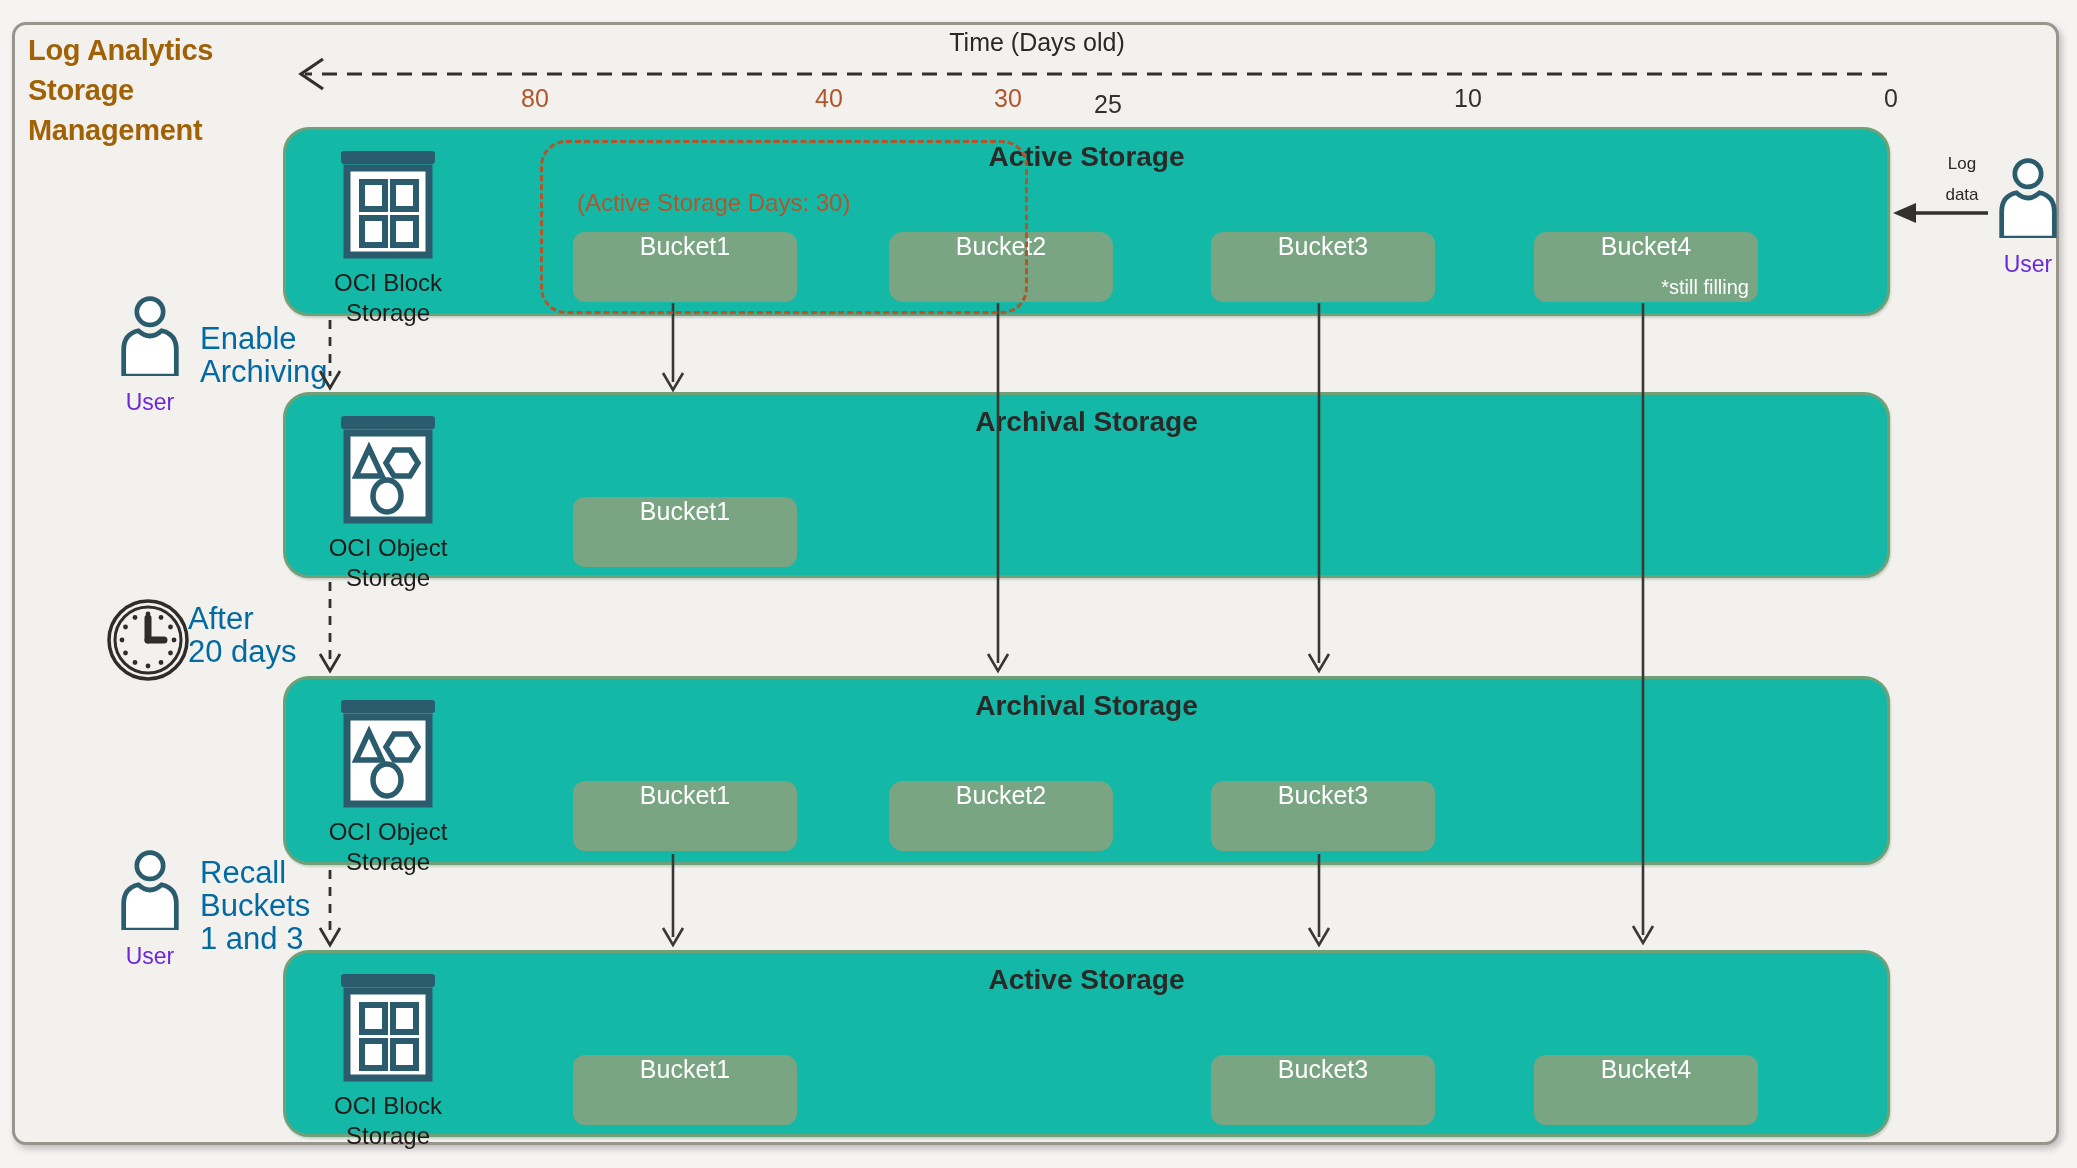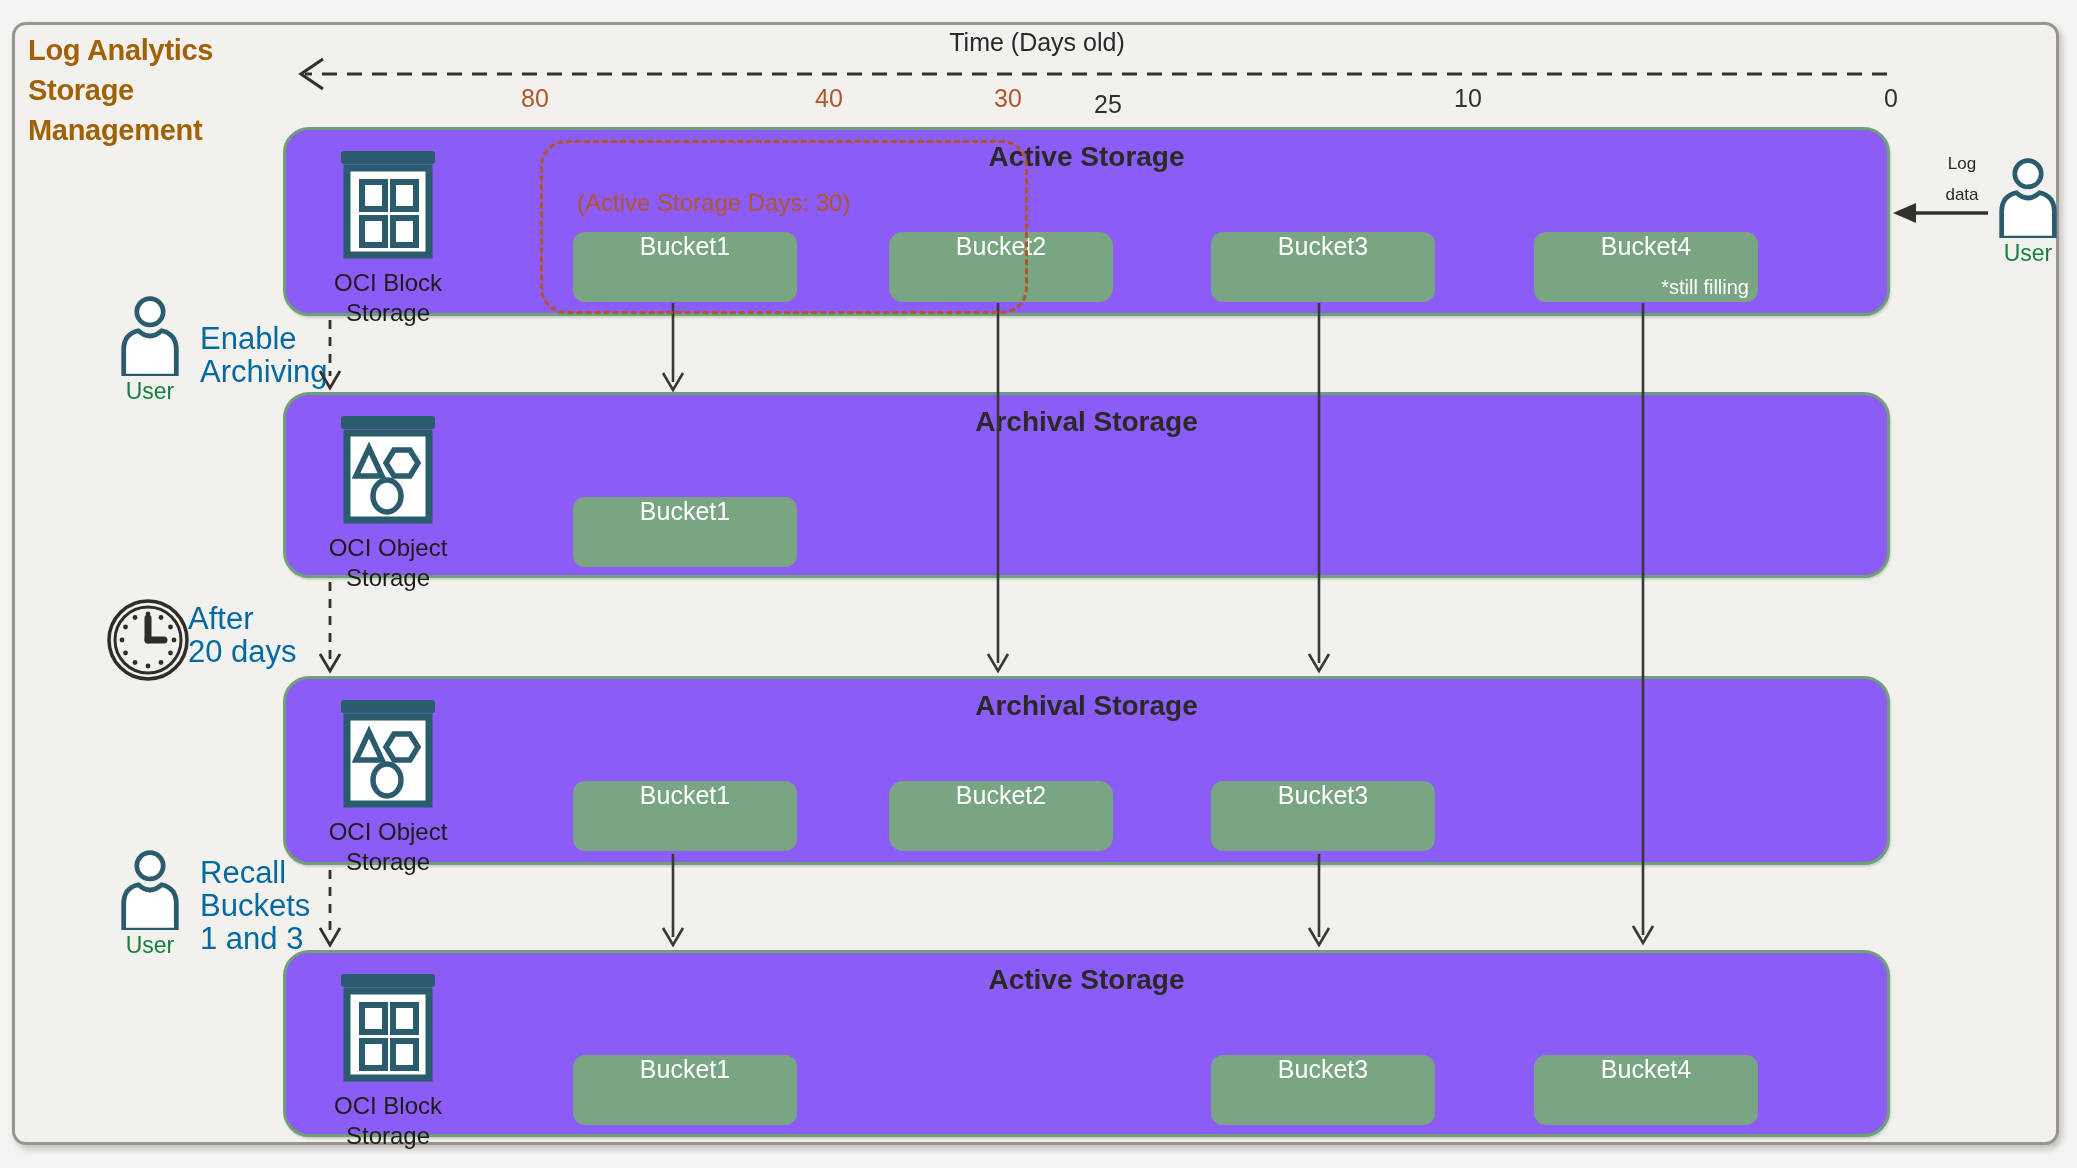--- a/index.html
+++ b/index.html
@@ -26,21 +26,21 @@
     font-size:25px;color:#2b2927;
   }
   .tick{
     position:absolute;top:84px;transform:translateX(-50%);
     font-size:25px;color:#33312e;
   }
   .tick.hl{color:#b3552b;}
   
   .row{
     position:absolute;left:283px;width:1607px;
-    background:#8b5cf6;border:3px solid #6fa078;border-radius:26px;
+    background:#14b8a6;border:3px solid #6fa078;border-radius:26px;
     box-sizing:border-box;box-shadow:1px 2px 2px rgba(90,120,95,.25);
   }
   .row-title{
     position:absolute;top:11px;left:0;width:100%;text-align:center;
     font-size:28px;font-weight:bold;color:#2b2927;
   }
   .resource{
     position:absolute;left:22px;top:21px;width:160px;text-align:center;
   }
   .resource svg{display:block;margin:0 auto;}
@@ -62,21 +62,21 @@
     position:absolute;left:540px;top:140px;width:488px;height:174px;
     border:3.5px dashed #b3552b;border-radius:26px;box-sizing:border-box;
     z-index:6;pointer-events:none;
   }
   .callout-text{
     padding:12px 0 0 34px;font-size:24px;line-height:32px;color:#b3552b;
   }
   
   .persona{position:absolute;width:84px;text-align:center;}
   .persona svg{display:block;margin:0 auto;}
-  .persona-label{margin-top:2px;font-size:23px;color:#15803d;}
+  .persona-label{margin-top:13px;font-size:23px;color:#6d28d9;}
   .side-text{
     position:absolute;font-size:31px;line-height:33px;color:#0369a1;white-space:pre-line;
   }
   .clockbox{position:absolute;left:106px;top:598px;}
   .log-label{
     position:absolute;left:1926px;top:148px;width:72px;text-align:center;
     font-size:17px;line-height:31px;color:#2b2927;white-space:pre-line;
   }
   .overlay{
     position:absolute;left:0;top:0;width:2077px;height:1168px;

